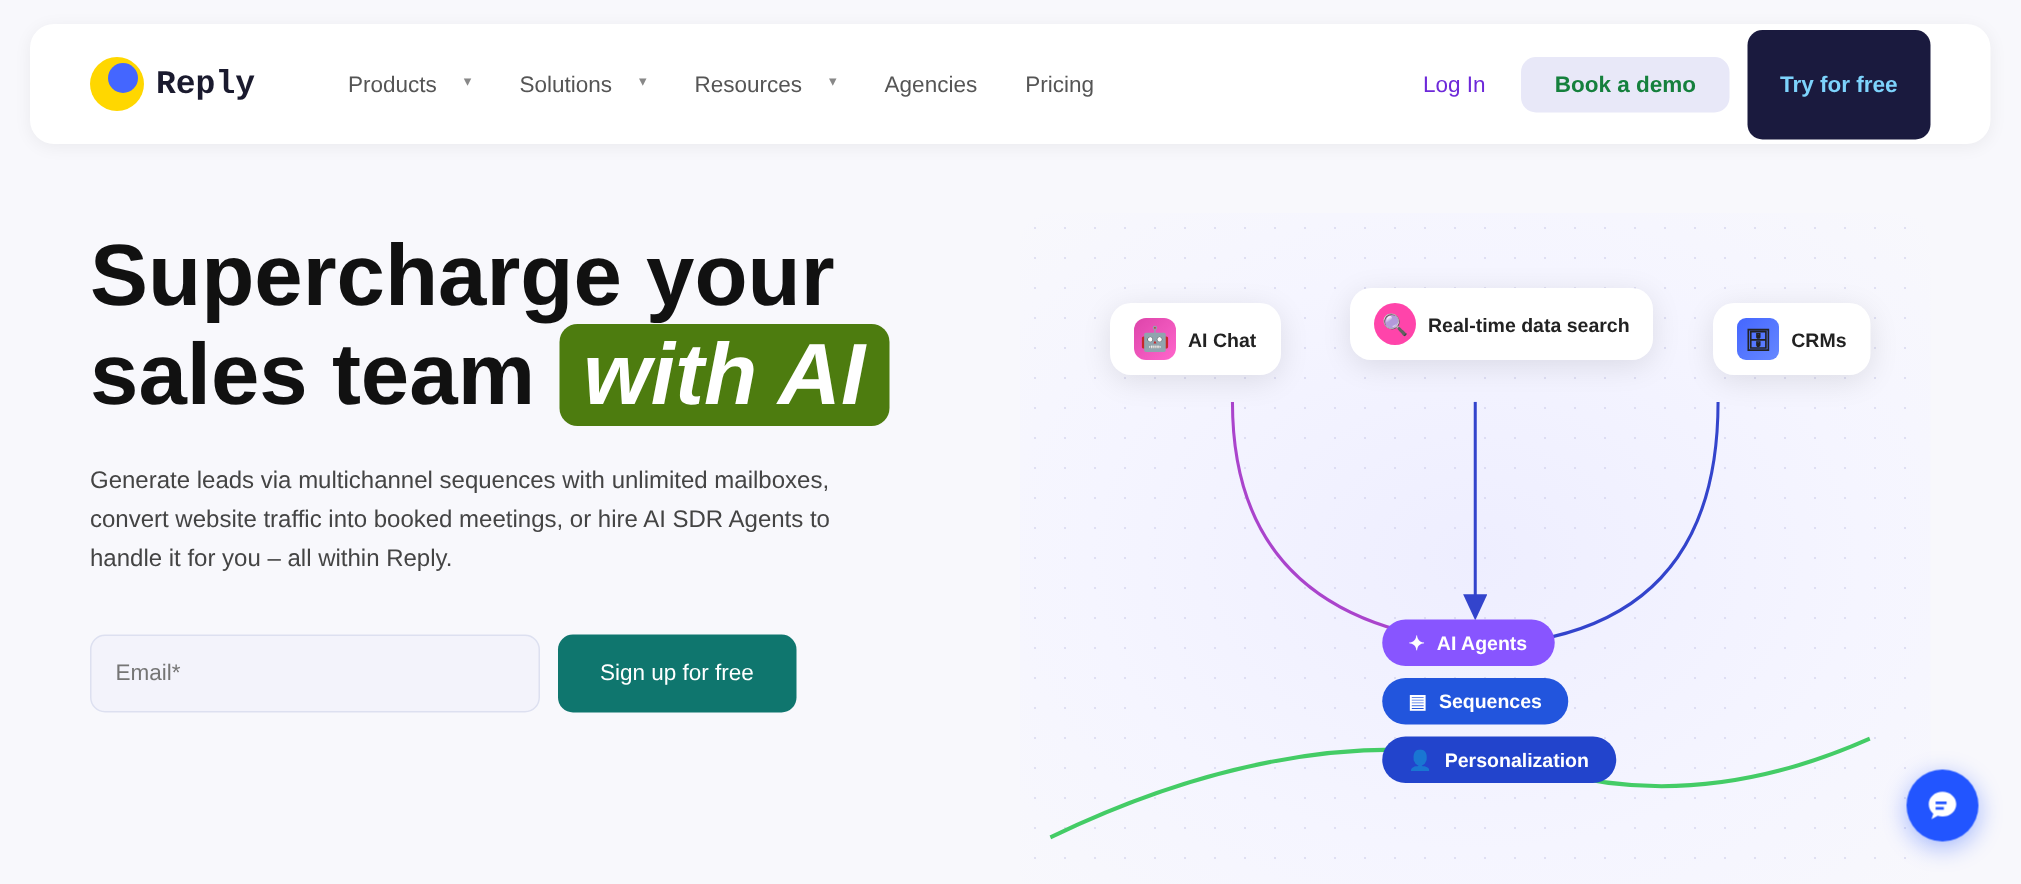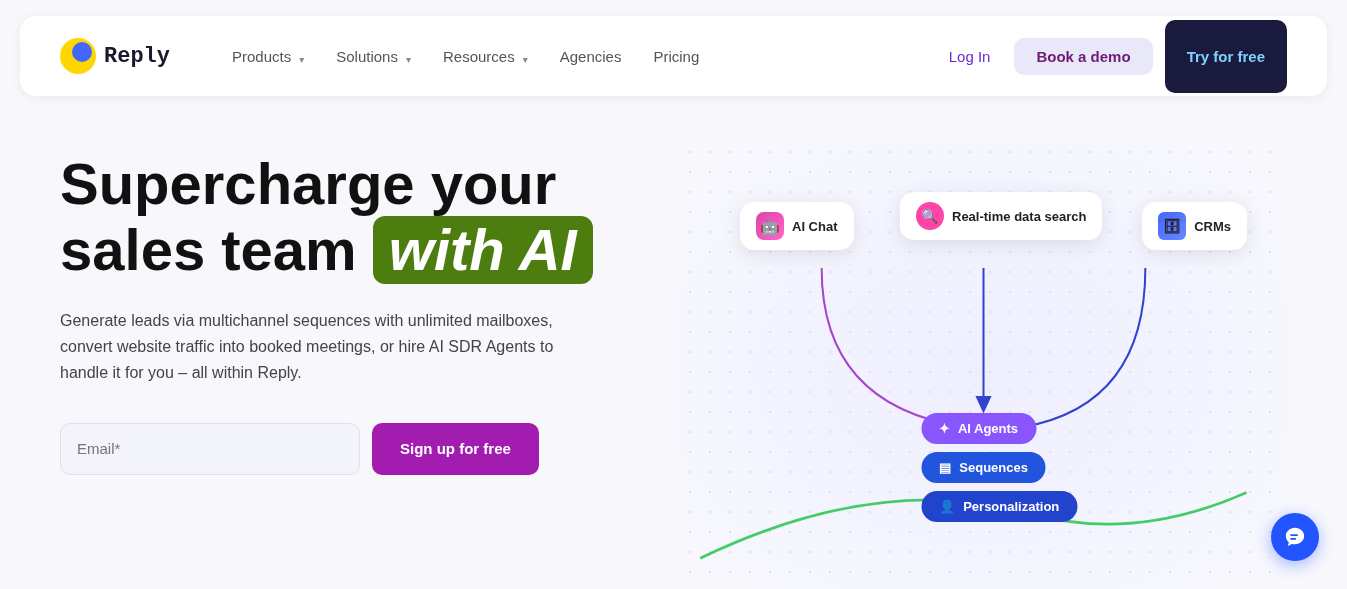--- a/index.html
+++ b/index.html
@@ -32,22 +32,22 @@
       font-family: Liberation Mono, monospace;
     }
     .nav-links {
       display: flex;
       align-items: center;
       gap: 4px;
       flex: 1;
     }
     .nav-item {
       display: flex;
-      align-items: flex-end;
-      gap: 8px;
+      align-items: flex-start;
+      gap: 18px;
       padding: 8px 14px;
       font-size: 15px;
       color: #555;
       cursor: pointer;
       border-radius: 8px;
       white-space: nowrap;
     }
     .nav-item .chevron {
       font-size: 10px;
       color: #888;
@@ -62,21 +62,21 @@
       color: #6d28d9;
       cursor: pointer;
       padding: 8px 12px;
       border-radius: 8px;
       background: none;
       border: none;
       font-weight: 500;
     }
     .btn-demo {
       font-size: 15px;
-      color: #701a75;
+      color: #15803d;
       cursor: pointer;
       padding: 10px 22px;
       border-radius: 10px;
       background: #e8e8f8;
       border: none;
       font-weight: 600;
     }
     .btn-try {
       font-size: 15px;
       color: #7dd3fc;
@@ -133,26 +133,26 @@
       border-radius: 10px;
       padding: 0 16px;
       font-size: 15px;
       background: #f3f3fb;
       color: #6d28d9;
       outline: none;
     }
     .btn-signup {
       height: 52px;
       padding: 0 28px;
-      background: #a21caf;
+      background: #0f766e;
       color: #fff;
       border: none;
       border-radius: 10px;
       font-size: 15px;
-      font-weight: 700;
+      font-weight: 400;
       cursor: pointer;
       white-space: nowrap;
     }
 
     
     .hero-right {
       flex: 1;
       position: relative;
       background: radial-gradient(ellipse at center, #eeeeff 0%, #f5f5ff 60%, #f8f8fc 100%);
       border-radius: 20px;

